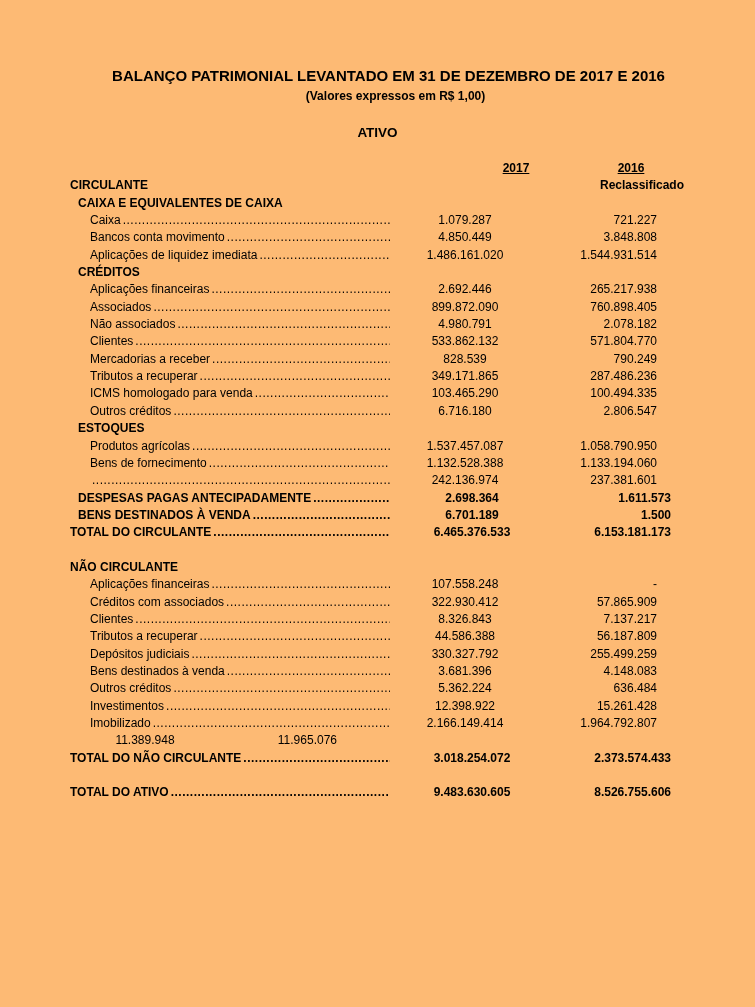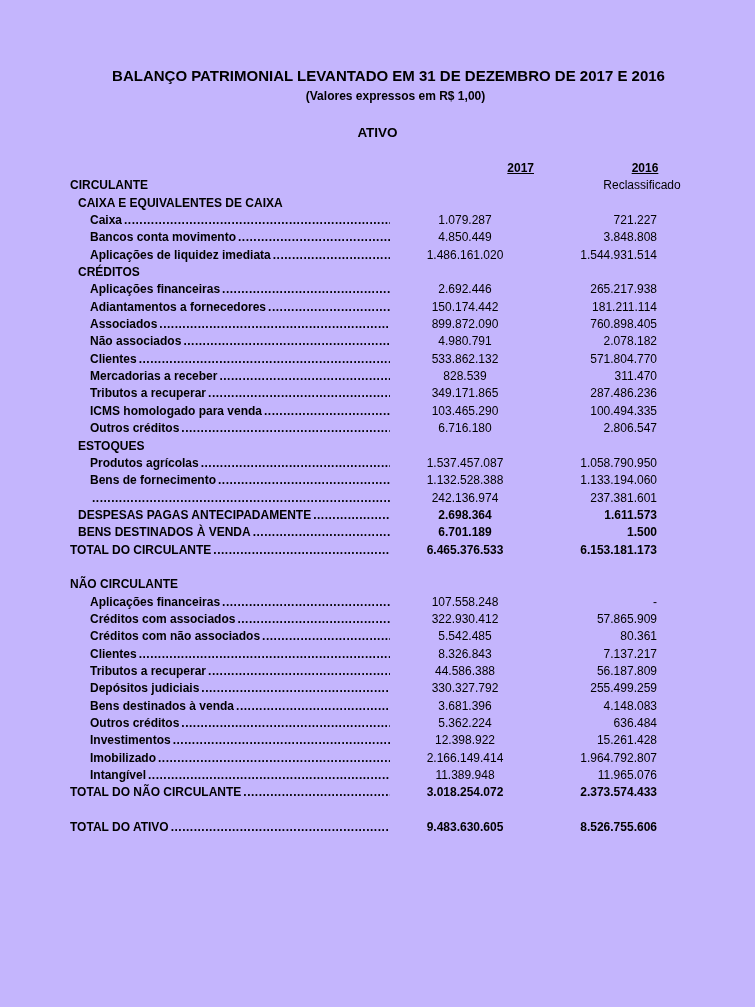--- a/index.html
+++ b/index.html
@@ -1,21 +1,21 @@
 <!DOCTYPE html>
 <html><head>
 <meta charset="utf-8">
 <style>
   * { box-sizing: border-box; margin: 0; padding: 0; }
   html, body { background: #ffffff; }
   .page {
     position: relative;
     width: 755px;
     height: 1007px;
-    background: #c4b5fd;
+    background: #fdba74;
     color: #000000;
     font-family: "Liberation Sans", "DejaVu Sans", sans-serif;
     overflow: hidden;
   }
   .doc-title {
     padding-top: 67px;
     padding-left: 22px;
     text-align: center;
     font-weight: bold;
     font-size: 15px;
@@ -44,29 +44,29 @@
   }
   .col-headers { position: relative; height: 17.35px; }
   .ch {
     position: absolute;
     top: 0;
     font-weight: bold;
     text-decoration: underline;
     text-align: center;
     line-height: 17.35px;
   }
-  .ch-2017 { left: 404px; width: 60px; text-align: right; }
-  .ch-2016 { left: 545px; width: 60px; }
+  .ch-2017 { left: 416px; width: 60px; }
+  .ch-2016 { left: 531px; width: 60px; }
   .reclass {
     position: absolute;
     top: 17.35px;
     left: 507px;
     width: 130px;
     text-align: center;
-    font-weight: normal;
+    font-weight: bold;
     line-height: 17.35px;
     white-space: nowrap;
   }
   .rows { }
   .row { display: flex; height: 17.35px; line-height: 17.35px; }
   .row.spacer { height: 17.35px; }
   .lbl {
     flex: 0 0 320px;
     width: 320px;
     display: flex;
@@ -74,25 +74,25 @@
     white-space: nowrap;
   }
   .lbl .txt { flex: 0 0 auto; }
   .lbl .fill { flex: 1 1 auto; overflow: hidden; margin-left: 2px; }
   .lbl .fill::before {
     content: "......................................................................................................................................";
     letter-spacing: 0.5px;
   }
   .ind0 { padding-left: 0; }
   .ind1 { padding-left: 8px; }
-  .ind2 { padding-left: 20px; font-weight: bold; }
+  .ind2 { padding-left: 20px; }
   .val { text-align: right; white-space: nowrap; }
   .v1 { flex: 0 0 150px; text-align: center; }
   .v2 { flex: 0 0 117px; }
-  .row.section, .row.subsection, .row.bolditem, .row.total { font-weight: bold; }
+  .row.section, .row.subsection, .row.bolditem, .row.total { font-weight: bold; gap: 7px; }
 </style>
 </head>
 <body>
 
 <div class="page">
   <div class="doc-title">BALANÇO PATRIMONIAL LEVANTADO EM 31 DE DEZEMBRO DE 2017 E 2016</div>
   <div class="doc-subtitle">(Valores expressos em R$ 1,00)</div>
   <div class="doc-section">ATIVO</div>
 
   <div class="table">
@@ -150,28 +150,20 @@
         <div class="row item">
           <span class="lbl ind2">
             <span class="txt">Aplicações financeiras</span>
             <span class="fill"></span>
           </span>
           <span class="val v1">2.692.446</span>
           <span class="val v2">265.217.938</span>
         </div>
         <div class="row item">
           <span class="lbl ind2">
-            <span class="txt">Adiantamentos a fornecedores</span>
-            <span class="fill"></span>
-          </span>
-          <span class="val v1">150.174.442</span>
-          <span class="val v2">181.211.114</span>
-        </div>
-        <div class="row item">
-          <span class="lbl ind2">
             <span class="txt">Associados</span>
             <span class="fill"></span>
           </span>
           <span class="val v1">899.872.090</span>
           <span class="val v2">760.898.405</span>
         </div>
         <div class="row item">
           <span class="lbl ind2">
             <span class="txt">Não associados</span>
             <span class="fill"></span>
@@ -186,21 +178,21 @@
           </span>
           <span class="val v1">533.862.132</span>
           <span class="val v2">571.804.770</span>
         </div>
         <div class="row item">
           <span class="lbl ind2">
             <span class="txt">Mercadorias a receber</span>
             <span class="fill"></span>
           </span>
           <span class="val v1">828.539</span>
-          <span class="val v2">311.470</span>
+          <span class="val v2">790.249</span>
         </div>
         <div class="row item">
           <span class="lbl ind2">
             <span class="txt">Tributos a recuperar</span>
             <span class="fill"></span>
           </span>
           <span class="val v1">349.171.865</span>
           <span class="val v2">287.486.236</span>
         </div>
         <div class="row item">
@@ -292,28 +284,20 @@
         <div class="row item">
           <span class="lbl ind2">
             <span class="txt">Créditos com associados</span>
             <span class="fill"></span>
           </span>
           <span class="val v1">322.930.412</span>
           <span class="val v2">57.865.909</span>
         </div>
         <div class="row item">
           <span class="lbl ind2">
-            <span class="txt">Créditos com não associados</span>
-            <span class="fill"></span>
-          </span>
-          <span class="val v1">5.542.485</span>
-          <span class="val v2">80.361</span>
-        </div>
-        <div class="row item">
-          <span class="lbl ind2">
             <span class="txt">Clientes</span>
             <span class="fill"></span>
           </span>
           <span class="val v1">8.326.843</span>
           <span class="val v2">7.137.217</span>
         </div>
         <div class="row item">
           <span class="lbl ind2">
             <span class="txt">Tributos a recuperar</span>
             <span class="fill"></span>
@@ -355,24 +339,20 @@
         </div>
         <div class="row item">
           <span class="lbl ind2">
             <span class="txt">Imobilizado</span>
             <span class="fill"></span>
           </span>
           <span class="val v1">2.166.149.414</span>
           <span class="val v2">1.964.792.807</span>
         </div>
         <div class="row item">
-          <span class="lbl ind2">
-            <span class="txt">Intangível</span>
-            <span class="fill"></span>
-          </span>
           <span class="val v1">11.389.948</span>
           <span class="val v2">11.965.076</span>
         </div>
         <div class="row total">
           <span class="lbl ind0">
             <span class="txt">TOTAL DO NÃO CIRCULANTE</span>
             <span class="fill"></span>
           </span>
           <span class="val v1">3.018.254.072</span>
           <span class="val v2">2.373.574.433</span>

